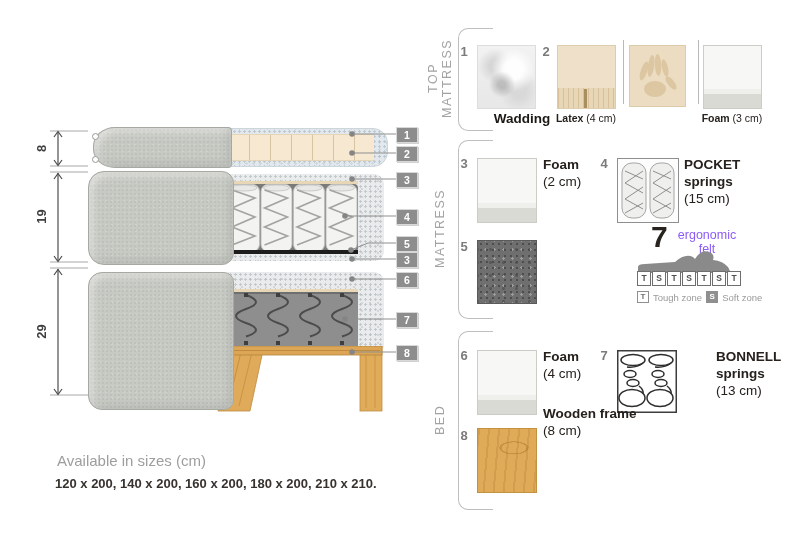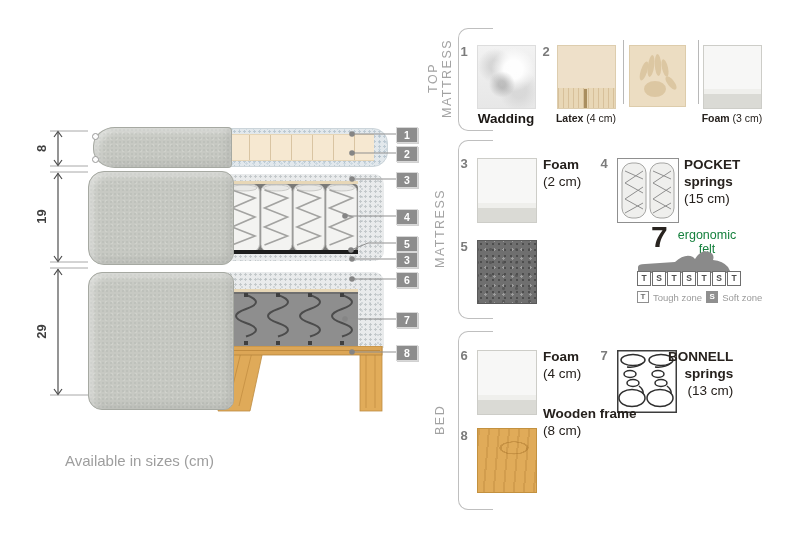--- a/index.html
+++ b/index.html
@@ -78,29 +78,29 @@
   
   .dimnum{font-size:13px;font-weight:600;color:#3f3f3f;transform:rotate(-90deg);z-index:3;}
 
   
   .bracket{border:1.5px solid #bfbfbf;border-right:none;border-radius:10px 0 0 10px;width:34px;z-index:0;}
   .sidelabel{writing-mode:vertical-rl;transform:rotate(180deg);text-align:center;
     color:#a3a3a3;font-size:12.5px;letter-spacing:1.5px;width:18px;display:flex;
     align-items:center;justify-content:center;}
   .legnum{font-size:13px;font-weight:bold;color:#7b7b7b;width:16px;text-align:center;}
   .cap{font-size:10.5px;text-align:center;color:#26211d;line-height:13px;}
-  .cap-lg{font-size:13.5px;font-weight:bold;text-align:center;color:#1c1815;}
+  .cap-lg{font-size:13.5px;font-weight:bold;text-align:center;color:#1c1815;padding-left:16px;}
   .itemtext{font-size:13.5px;line-height:17px;color:#26211d;}
   .b{font-weight:bold;}
   .vdiv{width:1px;background:#b8b8b8;z-index:1;}
   .imgbox{border:1px solid #8f8f8f;background:#fdfdfd;}
 
   
   .bignum{font-size:30px;font-weight:bold;color:#28231f;line-height:30px;}
-  .ergwords{font-size:12.5px;line-height:14px;color:#15803d;text-align:center;}
+  .ergwords{font-size:12.5px;line-height:14px;color:#8b5cf6;text-align:center;}
   .zonerow{display:flex;gap:1px;}
   .zonebox{width:12px;height:13px;border:1.5px solid #6e6e6e;background:#fff;
     font-size:8.5px;font-weight:bold;color:#4f4f4f;text-align:center;line-height:13px;}
   .zlegend{display:flex;align-items:center;gap:4px;font-size:9.5px;color:#9a9a9a;}
   .zkey{width:10px;height:10px;border:1px solid #8f8f8f;font-size:8px;font-weight:bold;
     text-align:center;line-height:10px;color:#6e6e6e;background:#fff;}
   .zkey.fill{background:#8f8f8f;color:#fff;}
 
   .footer-title{font-size:15px;color:#9e9e9e;}
   .footer-sizes{font-size:13px;font-weight:bold;color:#37322e;}
@@ -361,28 +361,29 @@
       <ellipse cx="15" cy="48" rx="13" ry="8.5"></ellipse>
       <path d="M22,36 Q27,40 26,44"></path>
       <ellipse cx="44" cy="10" rx="12" ry="5.5"></ellipse>
       <path d="M54,13 Q48,18 38,17"></path>
       <ellipse cx="41" cy="24" rx="6" ry="3.4"></ellipse>
       <ellipse cx="44" cy="33" rx="6" ry="3.4"></ellipse>
       <ellipse cx="43" cy="48" rx="13" ry="8.5"></ellipse>
       <path d="M50,36 Q55,40 54,44"></path>
     </g>
   </svg>
-  <div class="abs itemtext" style="left:668px;top:348px;text-align:right;">
+  <div class="abs itemtext" style="left:716px;top:348px;">
     <div class="b">BONNELL</div>
     <div class="b">springs</div>
     <div>(13 cm)</div>
   </div>
 
   <div class="abs legnum" style="left:456px;top:428px;">8</div>
   <div class="abs wood-tex" style="left:477px;top:428px;width:58px;height:63px;"></div>
   <div class="abs itemtext" style="left:543px;top:405px;">
     <div class="b">Wooden frame</div>
     <div>(8 cm)</div>
   </div>
 
-  <div class="abs footer-title" style="left:57px;top:452px;margin-left:8px;">Available in sizes (cm)</div>
+  <div class="abs footer-title" style="left:57px;top:452px;">Available in sizes (cm)</div>
+  <div class="abs footer-sizes" style="left:55px;top:476px;">120 x 200, 140 x 200, 160 x 200, 180 x 200, 210 x 210.</div>
 
 </div>
 
 </body></html>

